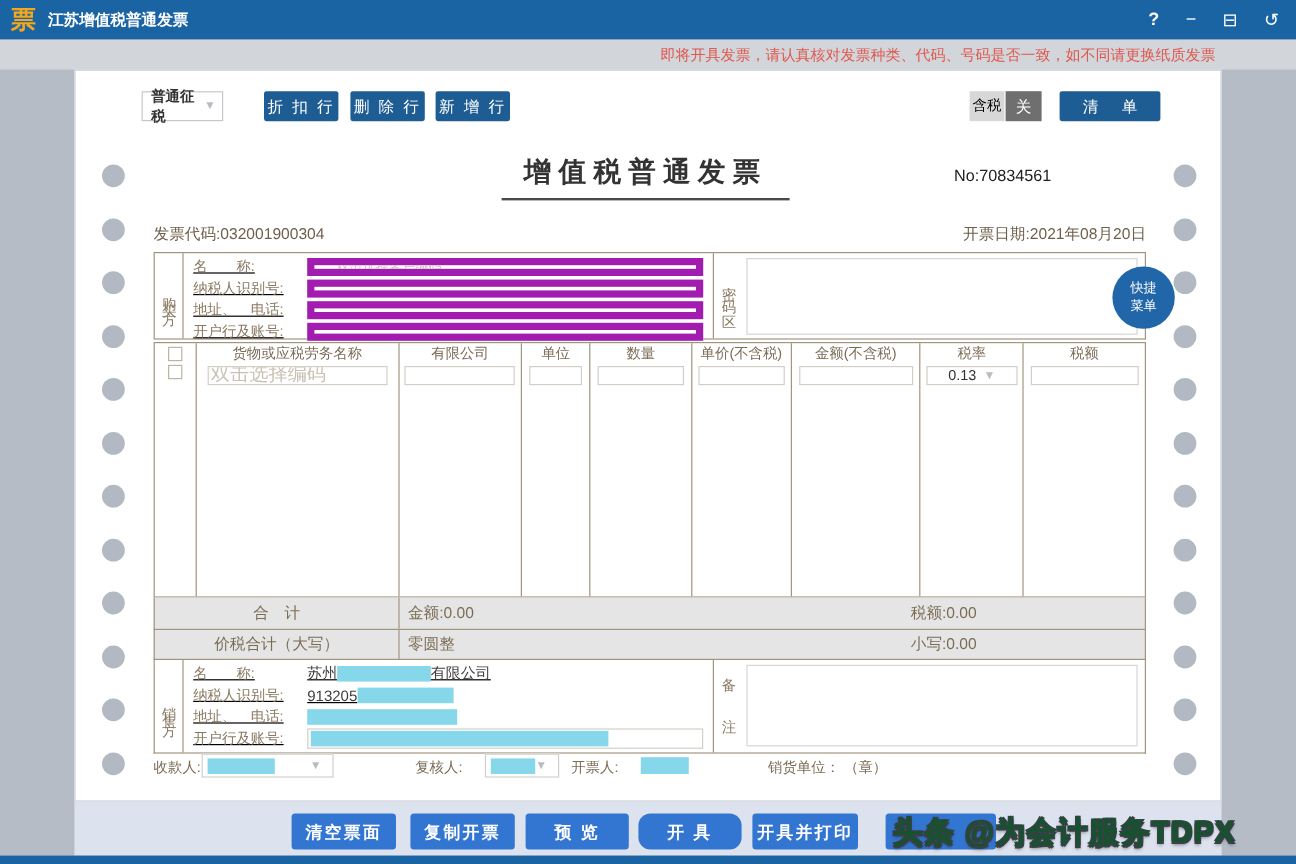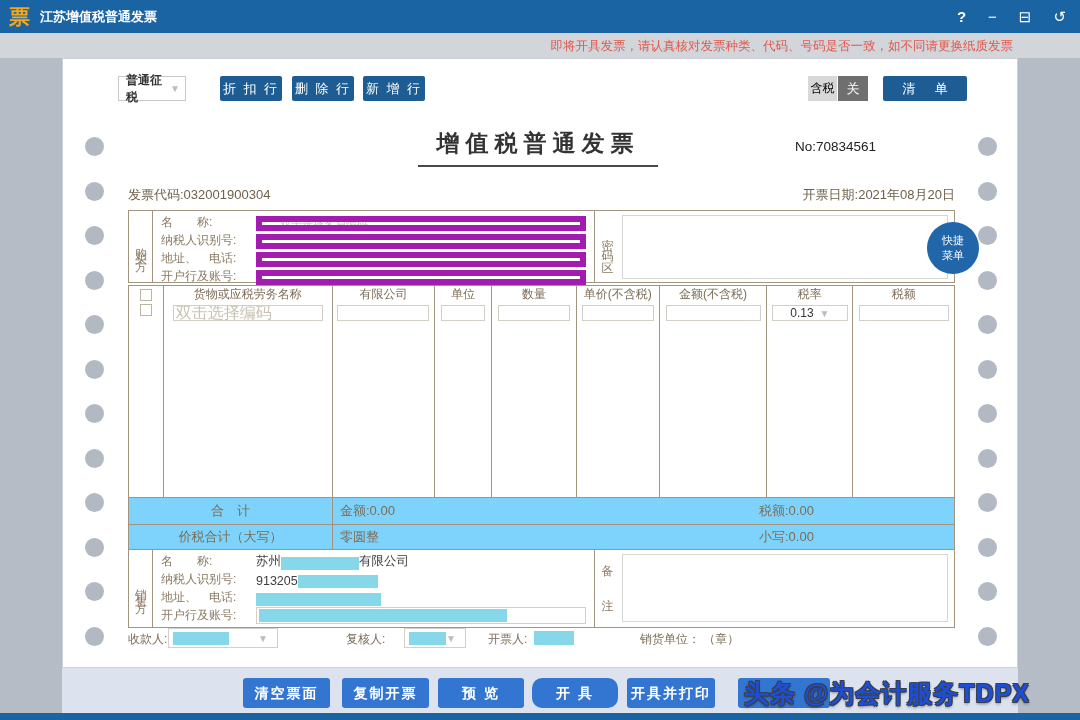--- a/index.html
+++ b/index.html
@@ -43,21 +43,21 @@
   .hole { position:absolute; width:19px; height:19px; border-radius:50%; background:#b2b9c3; }
 
   
   .ibox { position:absolute; left:128px; width:827px; border:1px solid #a2957f; display:flex; background:#fff; }
   .vcell { width:24px; border-right:1px solid #a2957f; display:flex; align-items:center; justify-content:center; }
   .vtext { writing-mode:vertical-rl; text-orientation:upright; font-size:12px; color:#8a7963; }
   .ls6 { letter-spacing:6px; }
   .ls12 { letter-spacing:12px; }
   .ls34 { letter-spacing:34px; }
   .fields { flex:1; padding:3px 0 0 8px; }
-  .frow { display:flex; align-items:flex-end; height:17px; margin-bottom:1px; }
+  .frow { display:flex; align-items:center; height:17px; margin-bottom:1px;text-decoration:underline; }
   .flabel { width:95px; font-size:12px; color:#8a7963; flex:none; }
   .f-input { width:330px; height:15px; border:6px solid #a21caf; font-size:11px; color:#555; padding:0 18px; outline:none; }
   .f-input::placeholder { color:#c9c2b4; }
   .sidecell { width:360px; border-left:1px solid #a2957f; position:relative; display:flex; flex:none; }
   .sidelabelcell { width:24px; display:flex; align-items:center; justify-content:center; }
   .sidebox { position:absolute; left:27px; top:4px; width:326px; border:1px solid #d6d6d6; background:#fff; }
 
   .quickmenu { position:absolute; left:927px; top:222px; width:52px; height:52px; border-radius:50%; background:#2066a8; color:#fff; font-size:11px; display:flex; flex-direction:column; align-items:center; justify-content:center; line-height:1.35; z-index:6; cursor:pointer; }
 
   
@@ -65,21 +65,21 @@
   .col { border-right:1px solid #a2957f; display:flex; flex-direction:column; align-items:center; }
   .col:last-child { border-right:none; }
   .th { width:100%; height:17px; line-height:17px; text-align:center; font-size:12px; color:#7c6c57; flex:none; }
   .cell-input { height:16px; border:1px solid #d4cfc6; font-size:16px; color:#555; padding:0 2px; margin-top:2px; outline:none; }
   .cell-input::placeholder { color:#c9c2b4; }
   .cbcol { width:35px; align-items:center; padding-top:3px; gap:3px; }
   .checkbox { width:12px; height:12px; border:1px solid #bcb4a4; background:#fff; }
   .taxsel { margin-top:2px; width:76px; height:16px; border:1px solid #d4cfc6; display:flex; align-items:center; justify-content:center; font-size:12px; color:#333; gap:6px; }
 
   
-  .trow { position:absolute; left:128px; width:827px; border:1px solid #a2957f; border-top:none; display:flex; background:#7dd3fc; }
+  .trow { position:absolute; left:128px; width:827px; border:1px solid #a2957f; border-top:none; display:flex; background:#e5e5e5; }
   .trow1 { top:498px; height:27px; }
   .trow2 { top:525px; height:25px; }
   .tl { width:204px; border-right:1px solid #a2957f; text-align:center; color:#7c6c57; font-size:13px; }
   .tr { flex:1; position:relative; padding-left:7px; color:#7c6c57; font-size:13px; }
   .trow1 .tl,.trow1 .tr { line-height:25px; }
   .trow2 .tl,.trow2 .tr { line-height:23px; }
   .tax-off { position:absolute; left:426px; top:0; }
 
   
   .sellerbox { top:550px; height:78px; border-top:none; }
@@ -87,21 +87,21 @@
   .cyan { display:inline-block; height:13px; background:#87d7ea; vertical-align:middle; }
   .bankline { width:330px; height:17px; border:1px solid #d4cfc6; display:flex; align-items:center; padding-left:2px; }
 
   
   .sig { position:absolute; top:631px; font-size:12px; color:#7c6c57; }
   .sigdrop { position:absolute; top:628px; height:20px; border:1px solid #d0d0d0; background:#fff; display:flex; align-items:center; padding:0 4px; }
   .sigdrop .chev { margin-left:auto; }
 
   
   .action { position:absolute; top:678px; height:30px; background:#3376d2; border-radius:3px; color:#fff; font-size:14px; font-weight:bold; text-align:center; line-height:30px; letter-spacing:2px; cursor:pointer; }
-  .wm { position:absolute; left:744px; top:677px; font-size:25px; font-weight:bold; color:#1d4ed8; letter-spacing:1px; white-space:nowrap;
+  .wm { position:absolute; left:744px; top:677px; font-size:25px; font-weight:bold; color:#14532d; letter-spacing:1px; white-space:nowrap;
         text-shadow:-1px -1px 0 #3a3f48, 1px -1px 0 #3a3f48, -1px 1px 0 #3a3f48, 1px 1px 0 #3a3f48, 0 2px 3px rgba(40,45,55,.55); z-index:9; }
 </style>
 </head>
 <body>
 
 <div class="stage">
 
   <div class="titlebar">
     <span class="logo">票</span>
     <span class="win-title">江苏增值税普通发票</span>
@@ -266,21 +266,21 @@
   <span class="sig" style="left:128px;">收款人:</span>
   <div class="sigdrop" style="left:168px;width:110px;">
     <span class="cyan" style="width:56px;"></span>
     <span class="chev">▼</span>
   </div>
   <span class="sig" style="left:346px;">复核人:</span>
   <div class="sigdrop" style="left:404px;width:62px;">
     <span class="cyan" style="width:38px;"></span>
     <span class="chev">▼</span>
   </div>
-  <span class="sig" style="left:488px;">开票人:</span>
+  <span class="sig" style="left:476px;">开票人:</span>
   <span class="cyan" style="position:absolute;left:534px;top:631px;width:40px;height:14px;"></span>
   <span class="sig" style="left:640px;">销货单位： （章）</span>
 
   <div class="action" style="left:243px;width:87px;">清空票面</div>
   <div class="action" style="left:342px;width:87px;">复制开票</div>
   <div class="action" style="left:438px;width:86px;">预 览</div>
   <div class="action" style="left:532px;width:86px;border-radius:10px;">开 具</div>
   <div class="action" style="left:627px;width:88px;">开具并打印</div>
   <div class="action" style="left:738px;width:92px;"></div>
 

